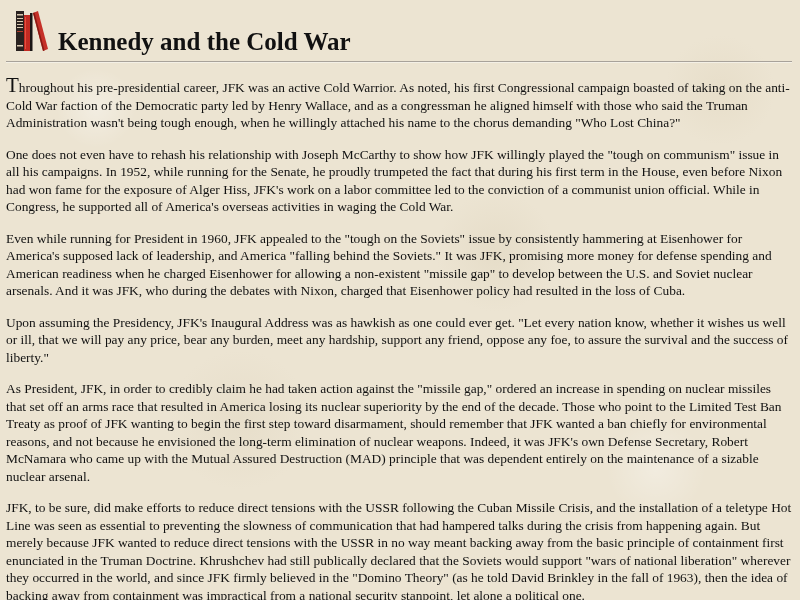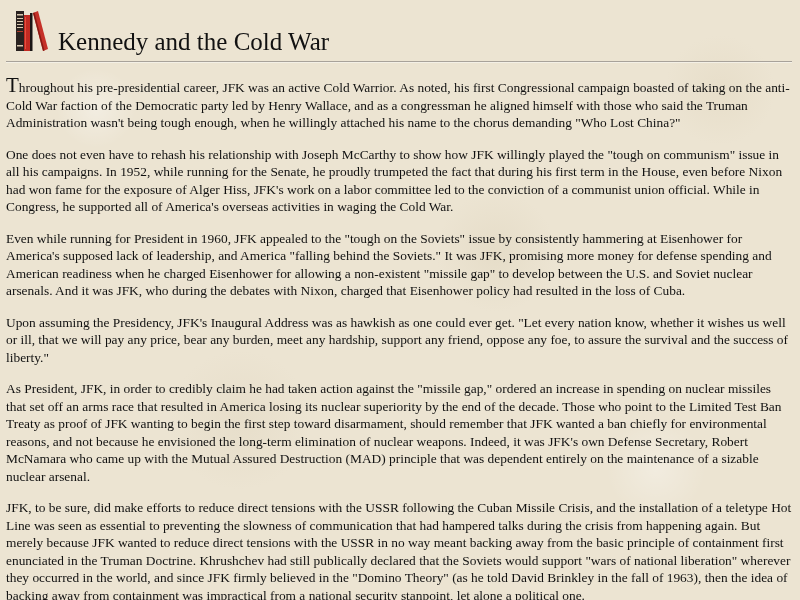--- a/index.html
+++ b/index.html
@@ -30,21 +30,21 @@
     padding-left: 8px;
   }
   .books-icon {
     width: 36px;
     height: 44px;
     margin-right: 8px;
     margin-bottom: 4px;
   }
   .title {
     font-family: "Liberation Serif", serif;
-    font-weight: normal;
+    font-weight: bold;
     font-size: 25px;
     margin: 0 0 3px 0;
     line-height: 1;
     color: #111;
   }
   .rule {
     border: none;
     border-top: 1px solid #a8a29a;
     border-bottom: 1px solid #f4f0e6;
     margin: 4px 0 12px 0;

